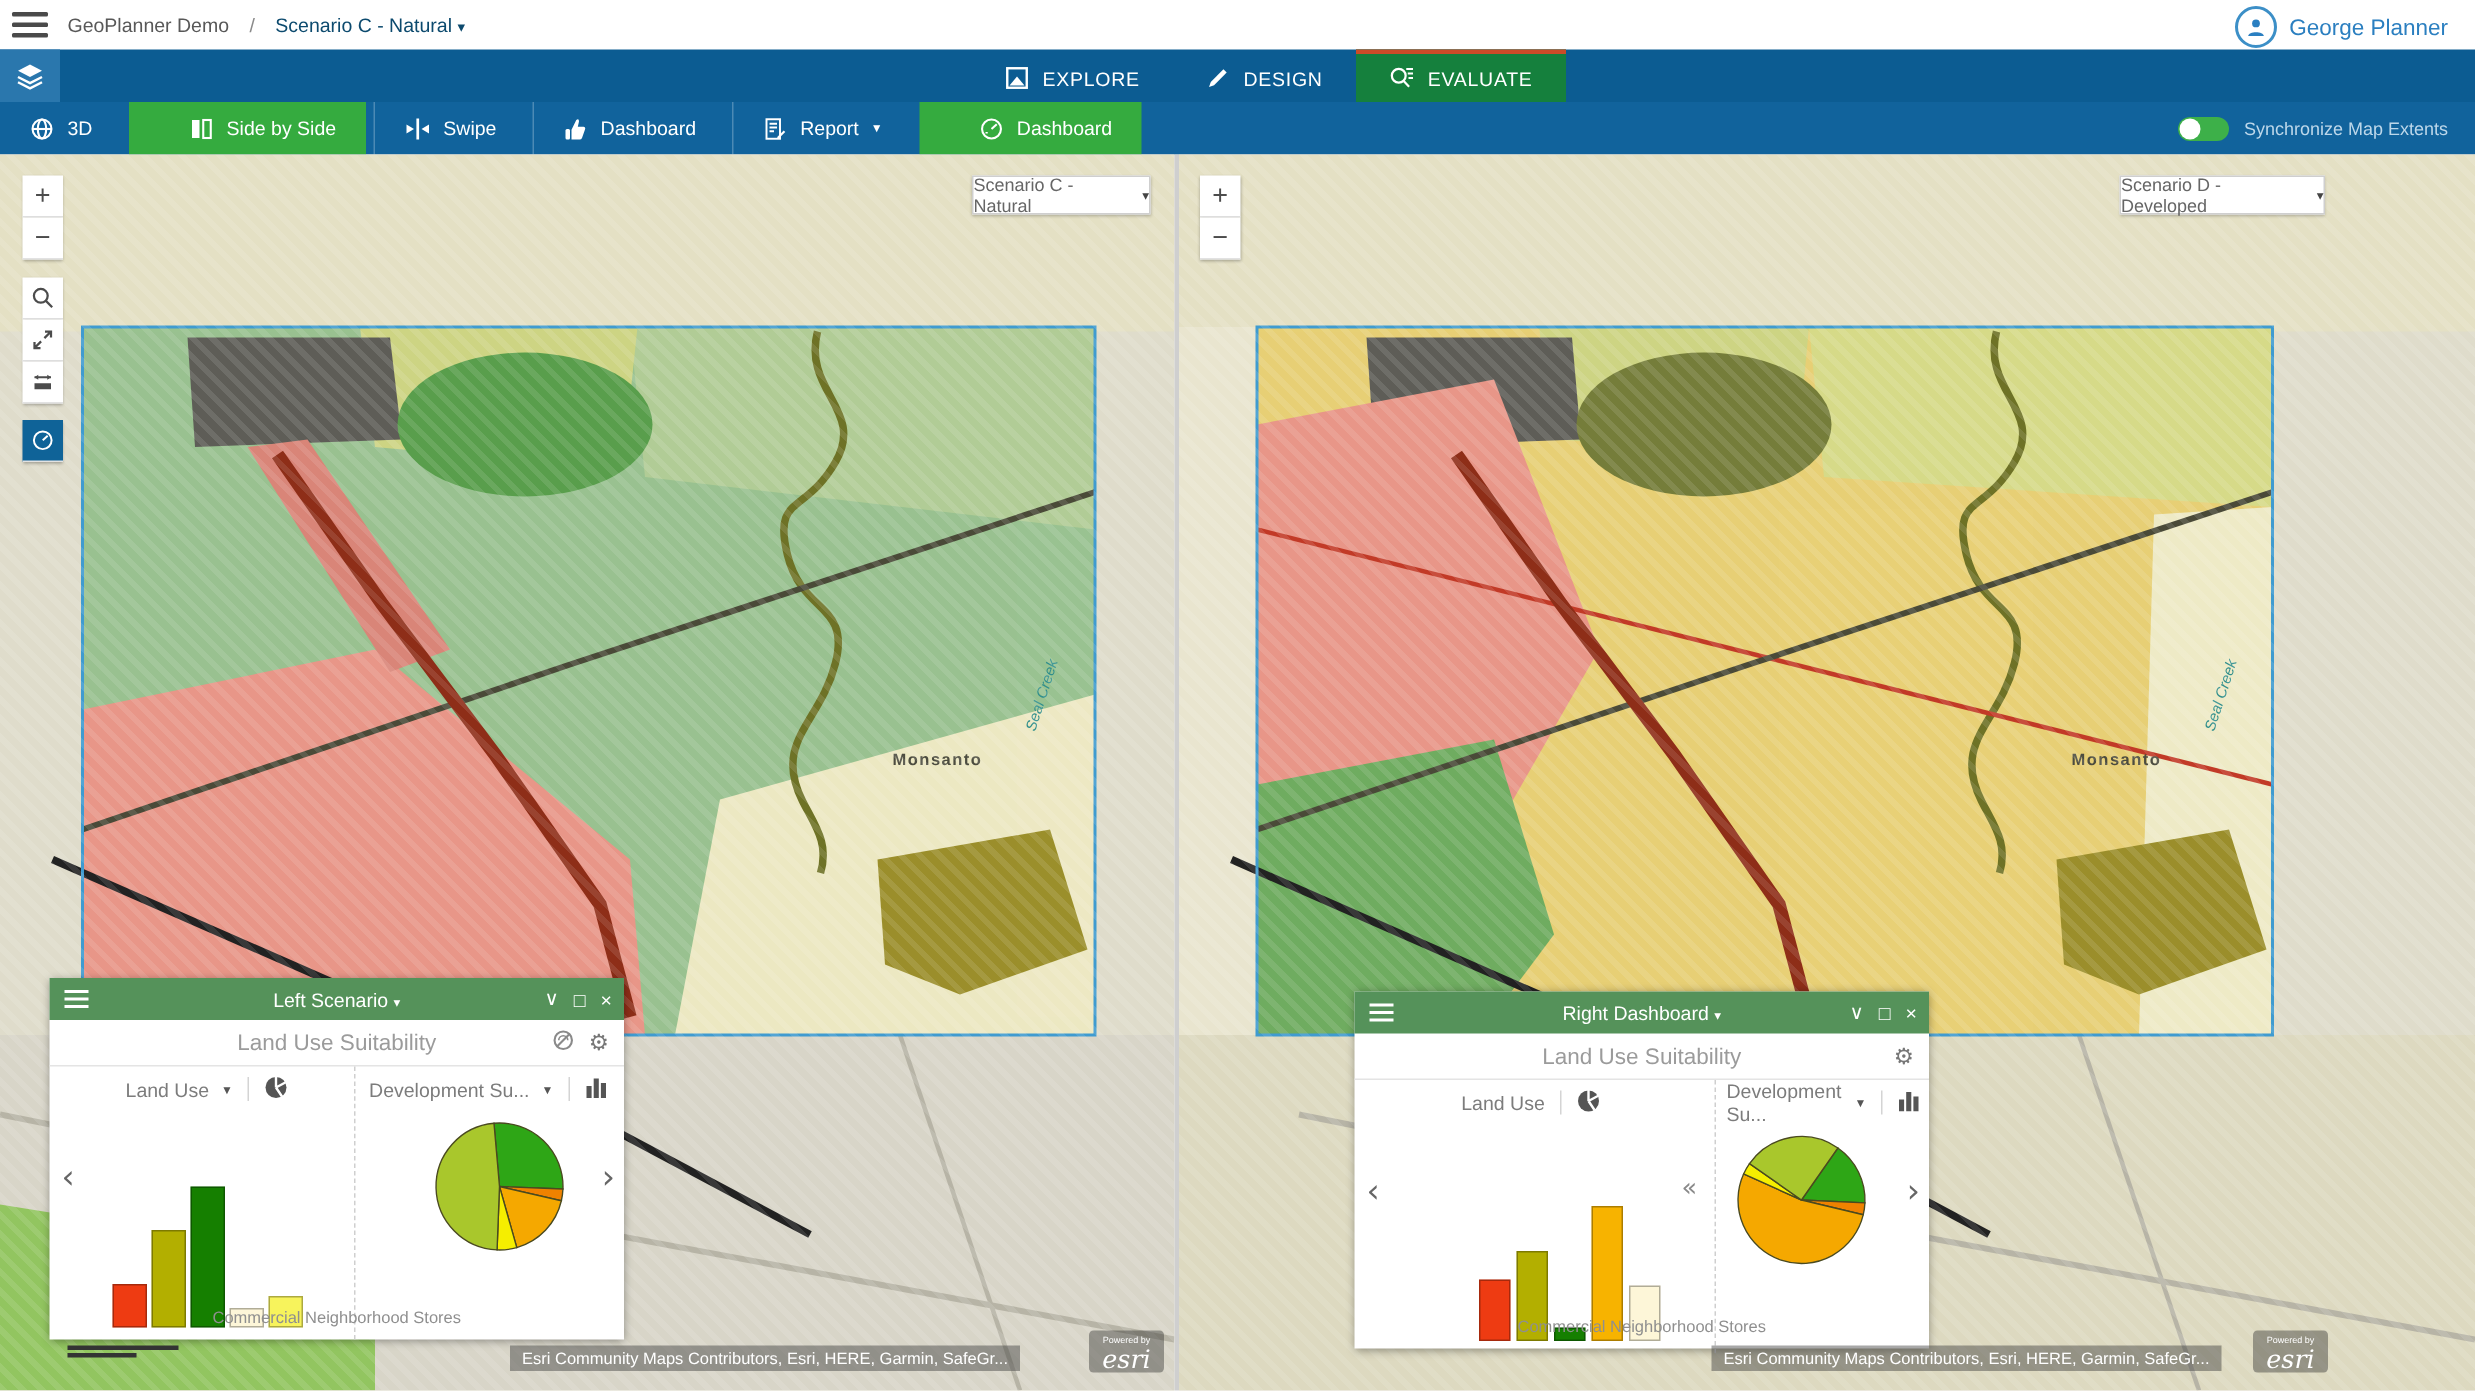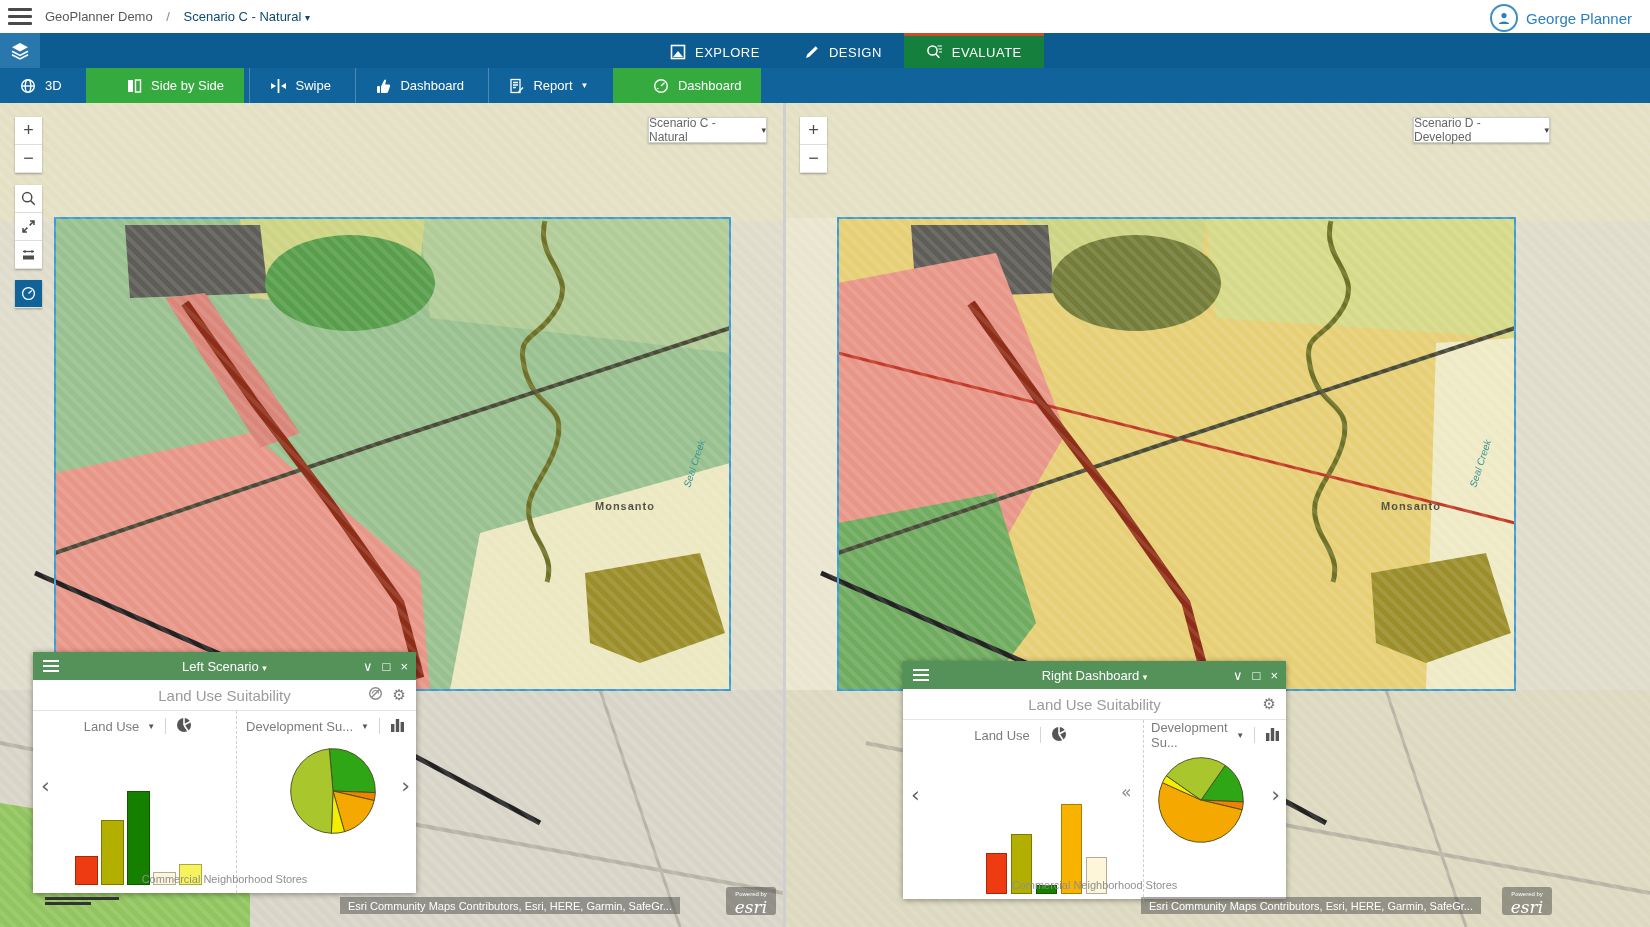--- a/index.html
+++ b/index.html
@@ -208,20 +208,26 @@
   </div>
   <div class="tbtn green">
     <span class="ticon">
       <svg width="16" height="16" viewBox="0 0 16 16" fill="none" stroke="#fff" stroke-width="1.4">
         <circle cx="8" cy="8" r="6.3"></circle>
           <path d="M8 8 L11.5 4.8"></path>
           <path d="M4 10.5 L5.5 10.5" stroke-width="1.1"></path>
       </svg>
     </span>
     <span>Dashboard</span>
+  </div>
+  <div class="sync">
+    <div class="switch">
+        <div class="knob"></div>
+      </div>
+    <span class="synclbl">Synchronize Map Extents</span>
   </div>
 </div>
 
 <div id="maps">
 
   <div id="mapL" class="mapdiv">
     <svg width="783" height="824" viewBox="0 0 783 824" style="position:absolute;left:0;top:0;">
       <rect x="0" y="0" width="783" height="824" fill="#dfdccb"></rect>
       <rect x="0" y="0" width="783" height="118" fill="#e4e0c4"></rect>
       <rect x="0" y="587" width="783" height="237" fill="#d8d5c8"></rect>

